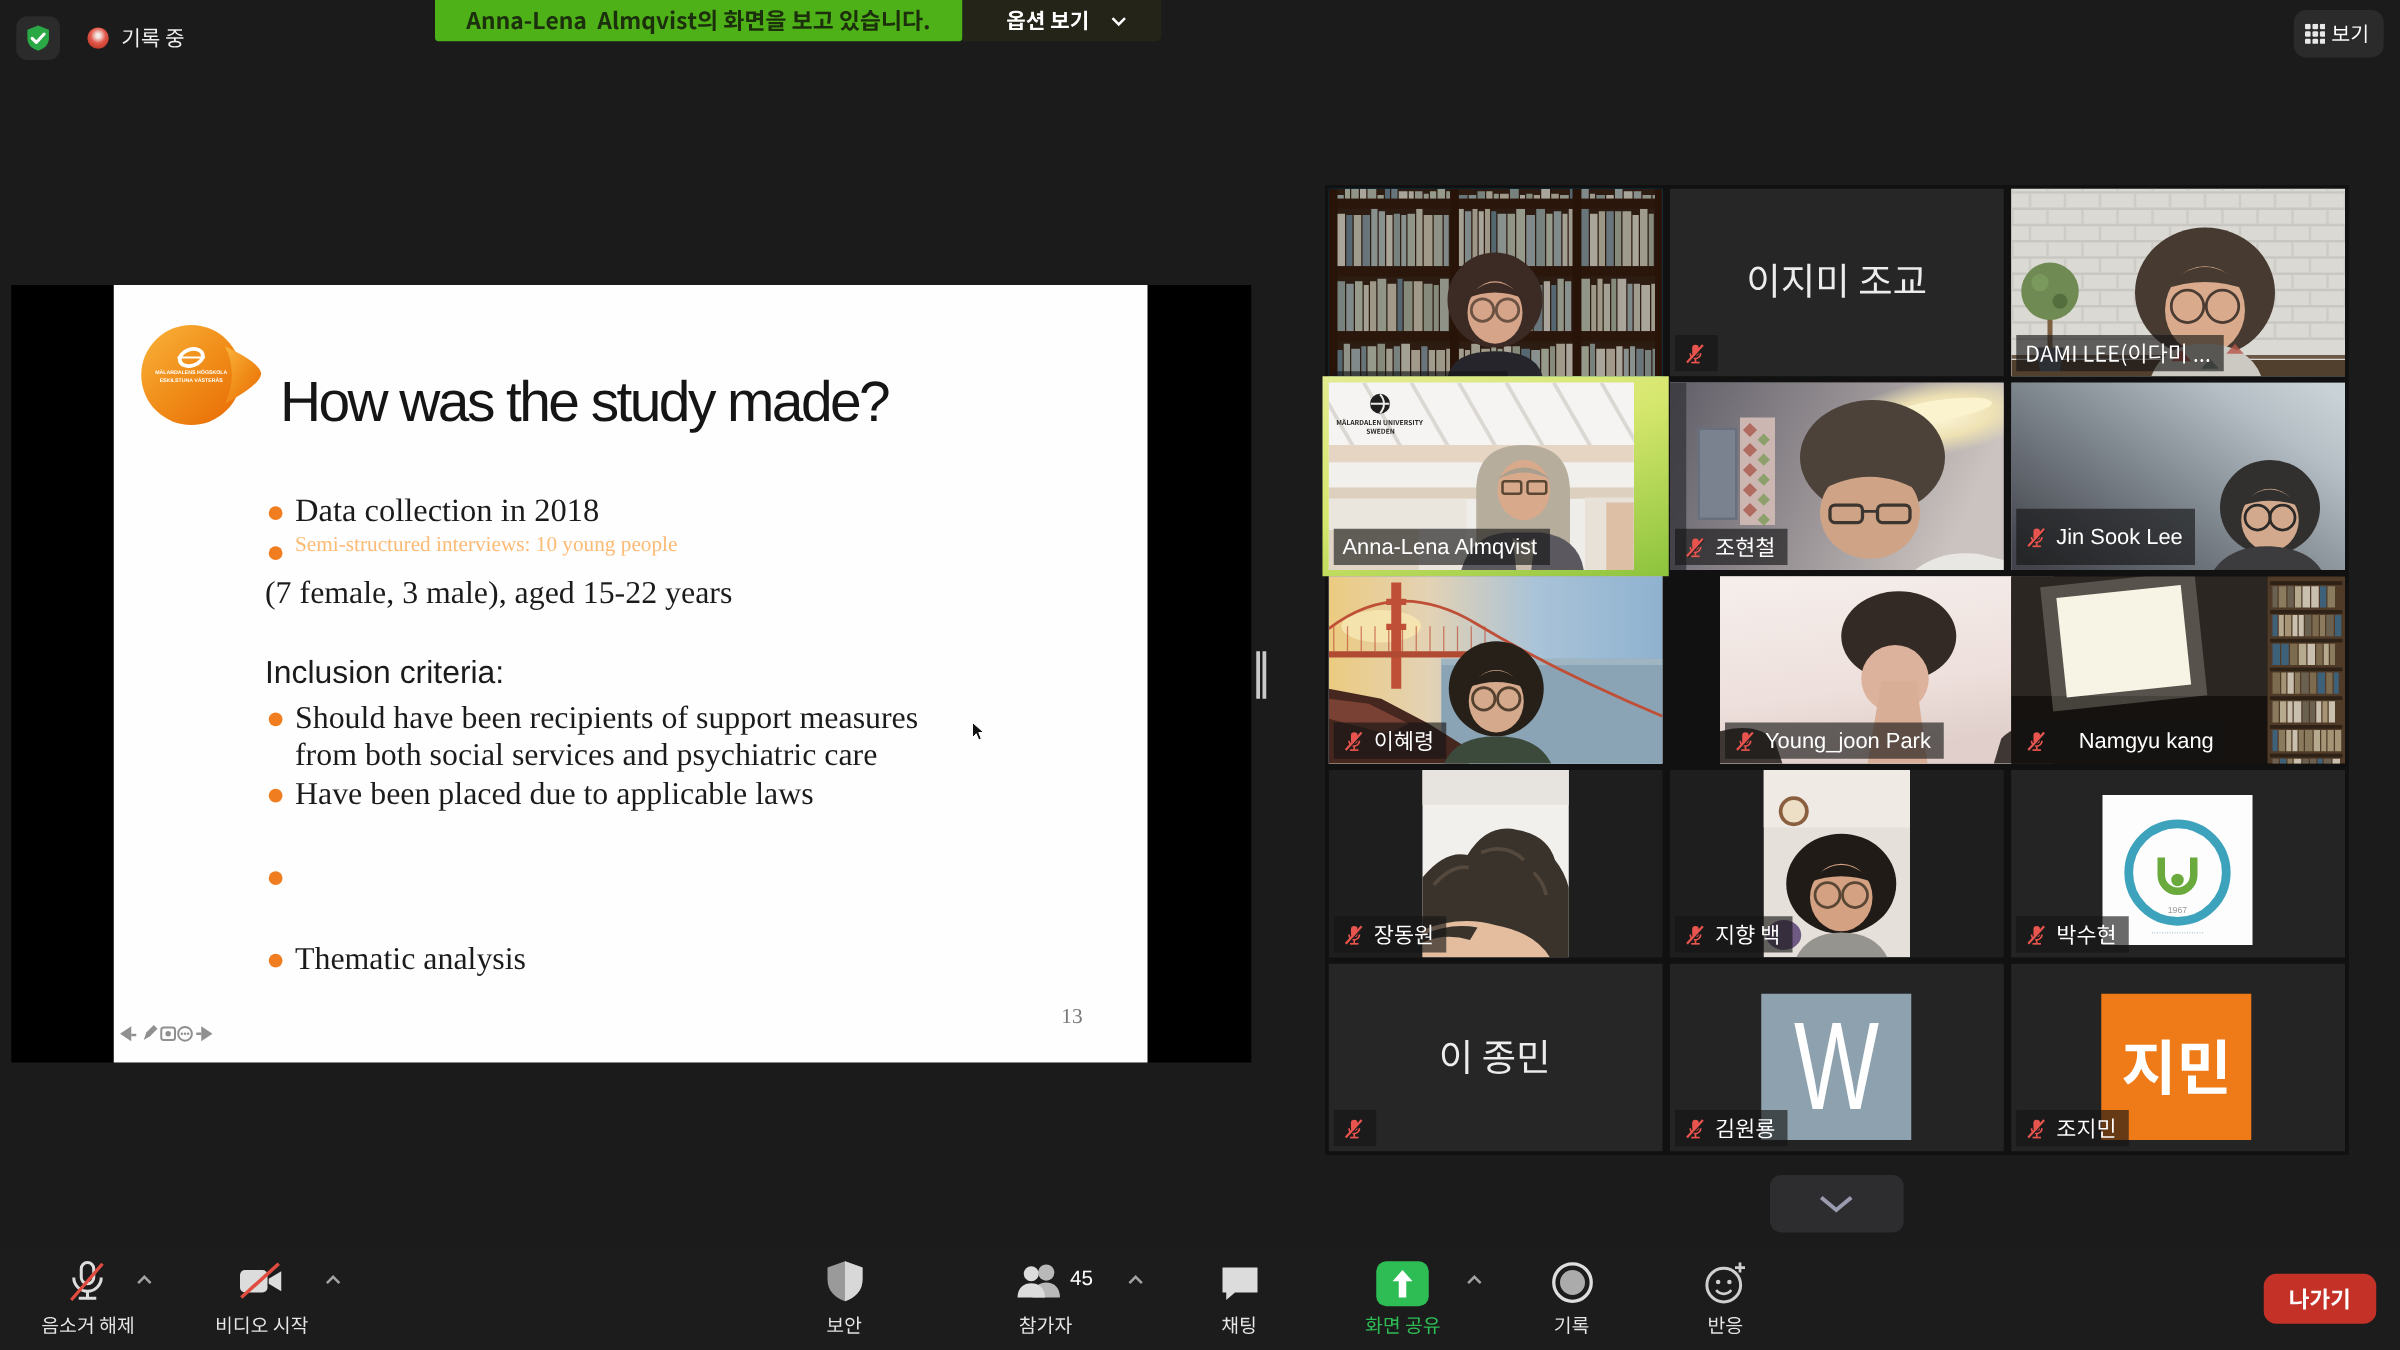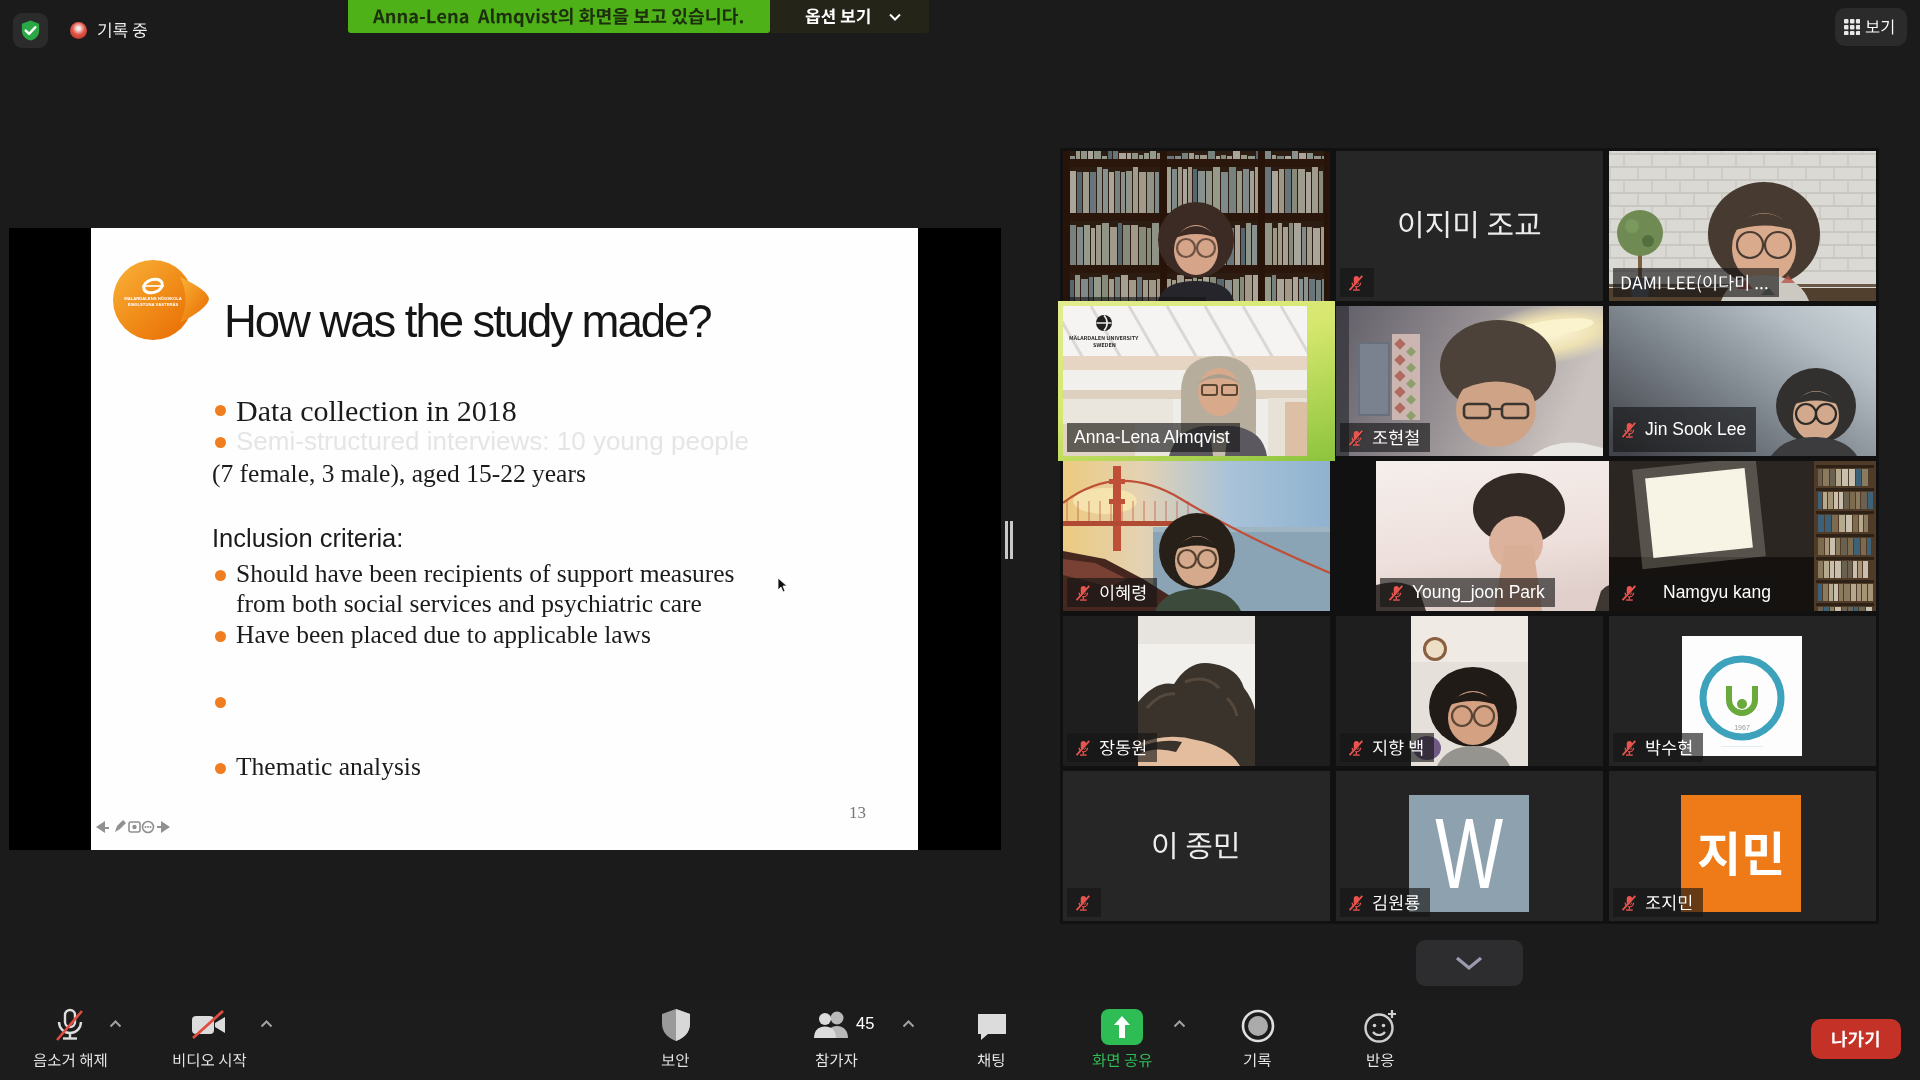--- a/index.html
+++ b/index.html
@@ -54,23 +54,23 @@
 <path d="M68 18 Q96 31 97 40 Q96 49 68 64 Q79 40 68 18 Z" fill="url(#lg)"></path>
 <g stroke="#fff" fill="none">
         <ellipse cx="41" cy="27" rx="9.5" ry="6.5" stroke-width="3" transform="rotate(-18 41 27)"></ellipse>
         <line x1="30" y1="27" x2="52" y2="27" stroke-width="1.6"></line>
       </g>
 <text x="41" y="40.5" font-size="4.2" font-weight="bold" fill="#fff" text-anchor="middle" font-family="Liberation Sans">MÄLARDALENS HÖGSKOLA</text>
 <text x="41" y="46.5" font-size="4.2" font-weight="bold" fill="#fff" text-anchor="middle" font-family="Liberation Sans">ESKILSTUNA VÄSTERÅS</text>
 </svg>
 <div class="abs" style="left:224px;top:296px;width:600px;font-family:'Liberation Sans';font-weight:normal;font-size:45.5px;letter-spacing:-2.05px;color:#151515">How was the study made?</div>
 <div class="abs" style="left:215px;top:405px;width:11px;height:11px;border-radius:50%;background:#f07d20"></div>
-<div class="abs" style="left:236px;top:394px;font-family:'Liberation Serif',serif;font-size:30px;color:#1b1b1b;white-space:nowrap">Data collection in 2018</div>
+<div class="abs" style="left:236px;top:394px;font-family:'Liberation Serif',serif;font-size:26px;color:#1b1b1b;white-space:nowrap">Data collection in 2018</div>
 <div class="abs" style="left:215px;top:437px;width:11px;height:11px;border-radius:50%;background:#f07d20"></div>
-<div class="abs" style="left:236px;top:426px;font-family:Liberation Sans, sans-serif;font-size:26px;color:#e5e5e5;white-space:nowrap">Semi-structured interviews: 10 young people</div>
+<div class="abs" style="left:236px;top:426px;font-family:Liberation Serif, serif;font-size:17px;color:#fdba74;white-space:nowrap">Semi-structured interviews: 10 young people</div>
 <div class="abs" style="left:212px;top:459px;font-family:'Liberation Serif',serif;font-size:25.5px;color:#1b1b1b;white-space:nowrap">(7 female, 3 male), aged 15-22 years</div>
 <div class="abs" style="left:212px;top:524px;font-family:Liberation Sans, sans-serif;font-size:25.5px;color:#1b1b1b;white-space:nowrap">Inclusion criteria:</div>
 <div class="abs" style="left:215px;top:570px;width:11px;height:11px;border-radius:50%;background:#f07d20"></div>
 <div class="abs" style="left:236px;top:559px;font-family:'Liberation Serif',serif;font-size:25.5px;color:#1b1b1b;white-space:nowrap">Should have been recipients of support measures</div>
 <div class="abs" style="left:236px;top:589px;font-family:'Liberation Serif',serif;font-size:25.5px;color:#1b1b1b;white-space:nowrap">from both social services and psychiatric care</div>
 <div class="abs" style="left:215px;top:631px;width:11px;height:11px;border-radius:50%;background:#f07d20"></div>
 <div class="abs" style="left:236px;top:620px;font-family:'Liberation Serif',serif;font-size:25.5px;color:#1b1b1b;white-space:nowrap">Have been placed due to applicable laws</div>
 <div class="abs" style="left:215px;top:697px;width:11px;height:11px;border-radius:50%;background:#f07d20"></div>
 <div class="abs" style="left:215px;top:763px;width:11px;height:11px;border-radius:50%;background:#f07d20"></div>
 <div class="abs" style="left:236px;top:752px;font-family:'Liberation Serif',serif;font-size:25.5px;color:#1b1b1b;white-space:nowrap">Thematic analysis</div>

